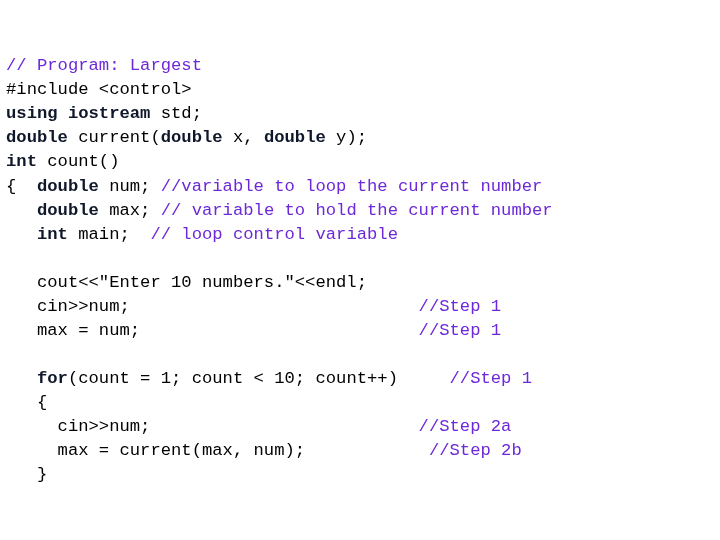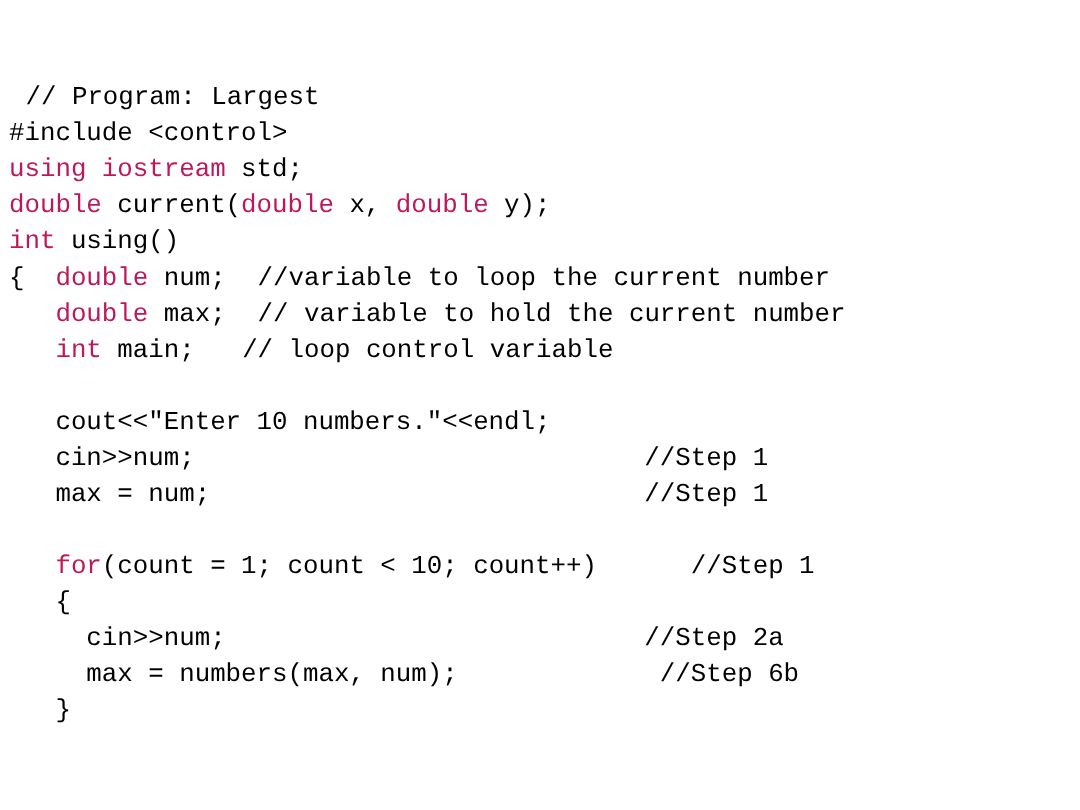--- a/index.html
+++ b/index.html
@@ -8,37 +8,37 @@
     background: #ffffff;
     font-family: "Courier New", Courier, monospace;
     font-size: 17.2px;
     line-height: 1.4;
     color: #000000;
     white-space: pre;
     width: 720px;
     height: 540px;
     box-sizing: border-box;
   }
-  .kw { color: #be185d; }
-  .cm { color: #000000; margin-left: 11px; }
+  .kw { color: #0f172a; font-weight: bold; }
+  .cm { color: #6d28d9; }
 </style>
 </head>
 <body>
 
 <div><span class="cm">// Program: Largest</span>
 <span>#include &lt;</span><span>control</span><span>&gt;</span>
 <span class="kw">using</span><span> </span><span class="kw">iostream</span><span> std;</span>
 <span class="kw">double</span><span> current(</span><span class="kw">double</span><span> x, </span><span class="kw">double</span><span> y);</span>
-<span class="kw">int</span><span> using()</span>
+<span class="kw">int</span><span> count()</span>
 <span>{  </span><span class="kw">double</span><span> num; </span><span class="cm">//variable to loop the current number</span>
 <span>   </span><span class="kw">double</span><span> max; </span><span class="cm">// variable to hold the current number</span>
 <span>   </span><span class="kw">int</span><span> main;  </span><span class="cm">// loop control variable</span>
 <span></span>
 <span>   cout&lt;&lt;"Enter 10 numbers."&lt;&lt;endl;</span>
 <span>   cin&gt;&gt;num;                            </span><span class="cm">//Step 1</span>
 <span>   max = num;                           </span><span class="cm">//Step 1</span>
 <span></span>
 <span>   </span><span class="kw">for</span><span>(count = 1; count &lt; 10; count++)     </span><span class="cm">//Step 1</span>
 <span>   {</span>
 <span>     cin&gt;&gt;num;                          </span><span class="cm">//Step 2a</span>
-<span>     max = numbers(max, num);            </span><span class="cm">//Step 6b</span>
+<span>     max = current(max, num);            </span><span class="cm">//Step 2b</span>
 <span>   }</span></div>
 
 
 </body></html>

